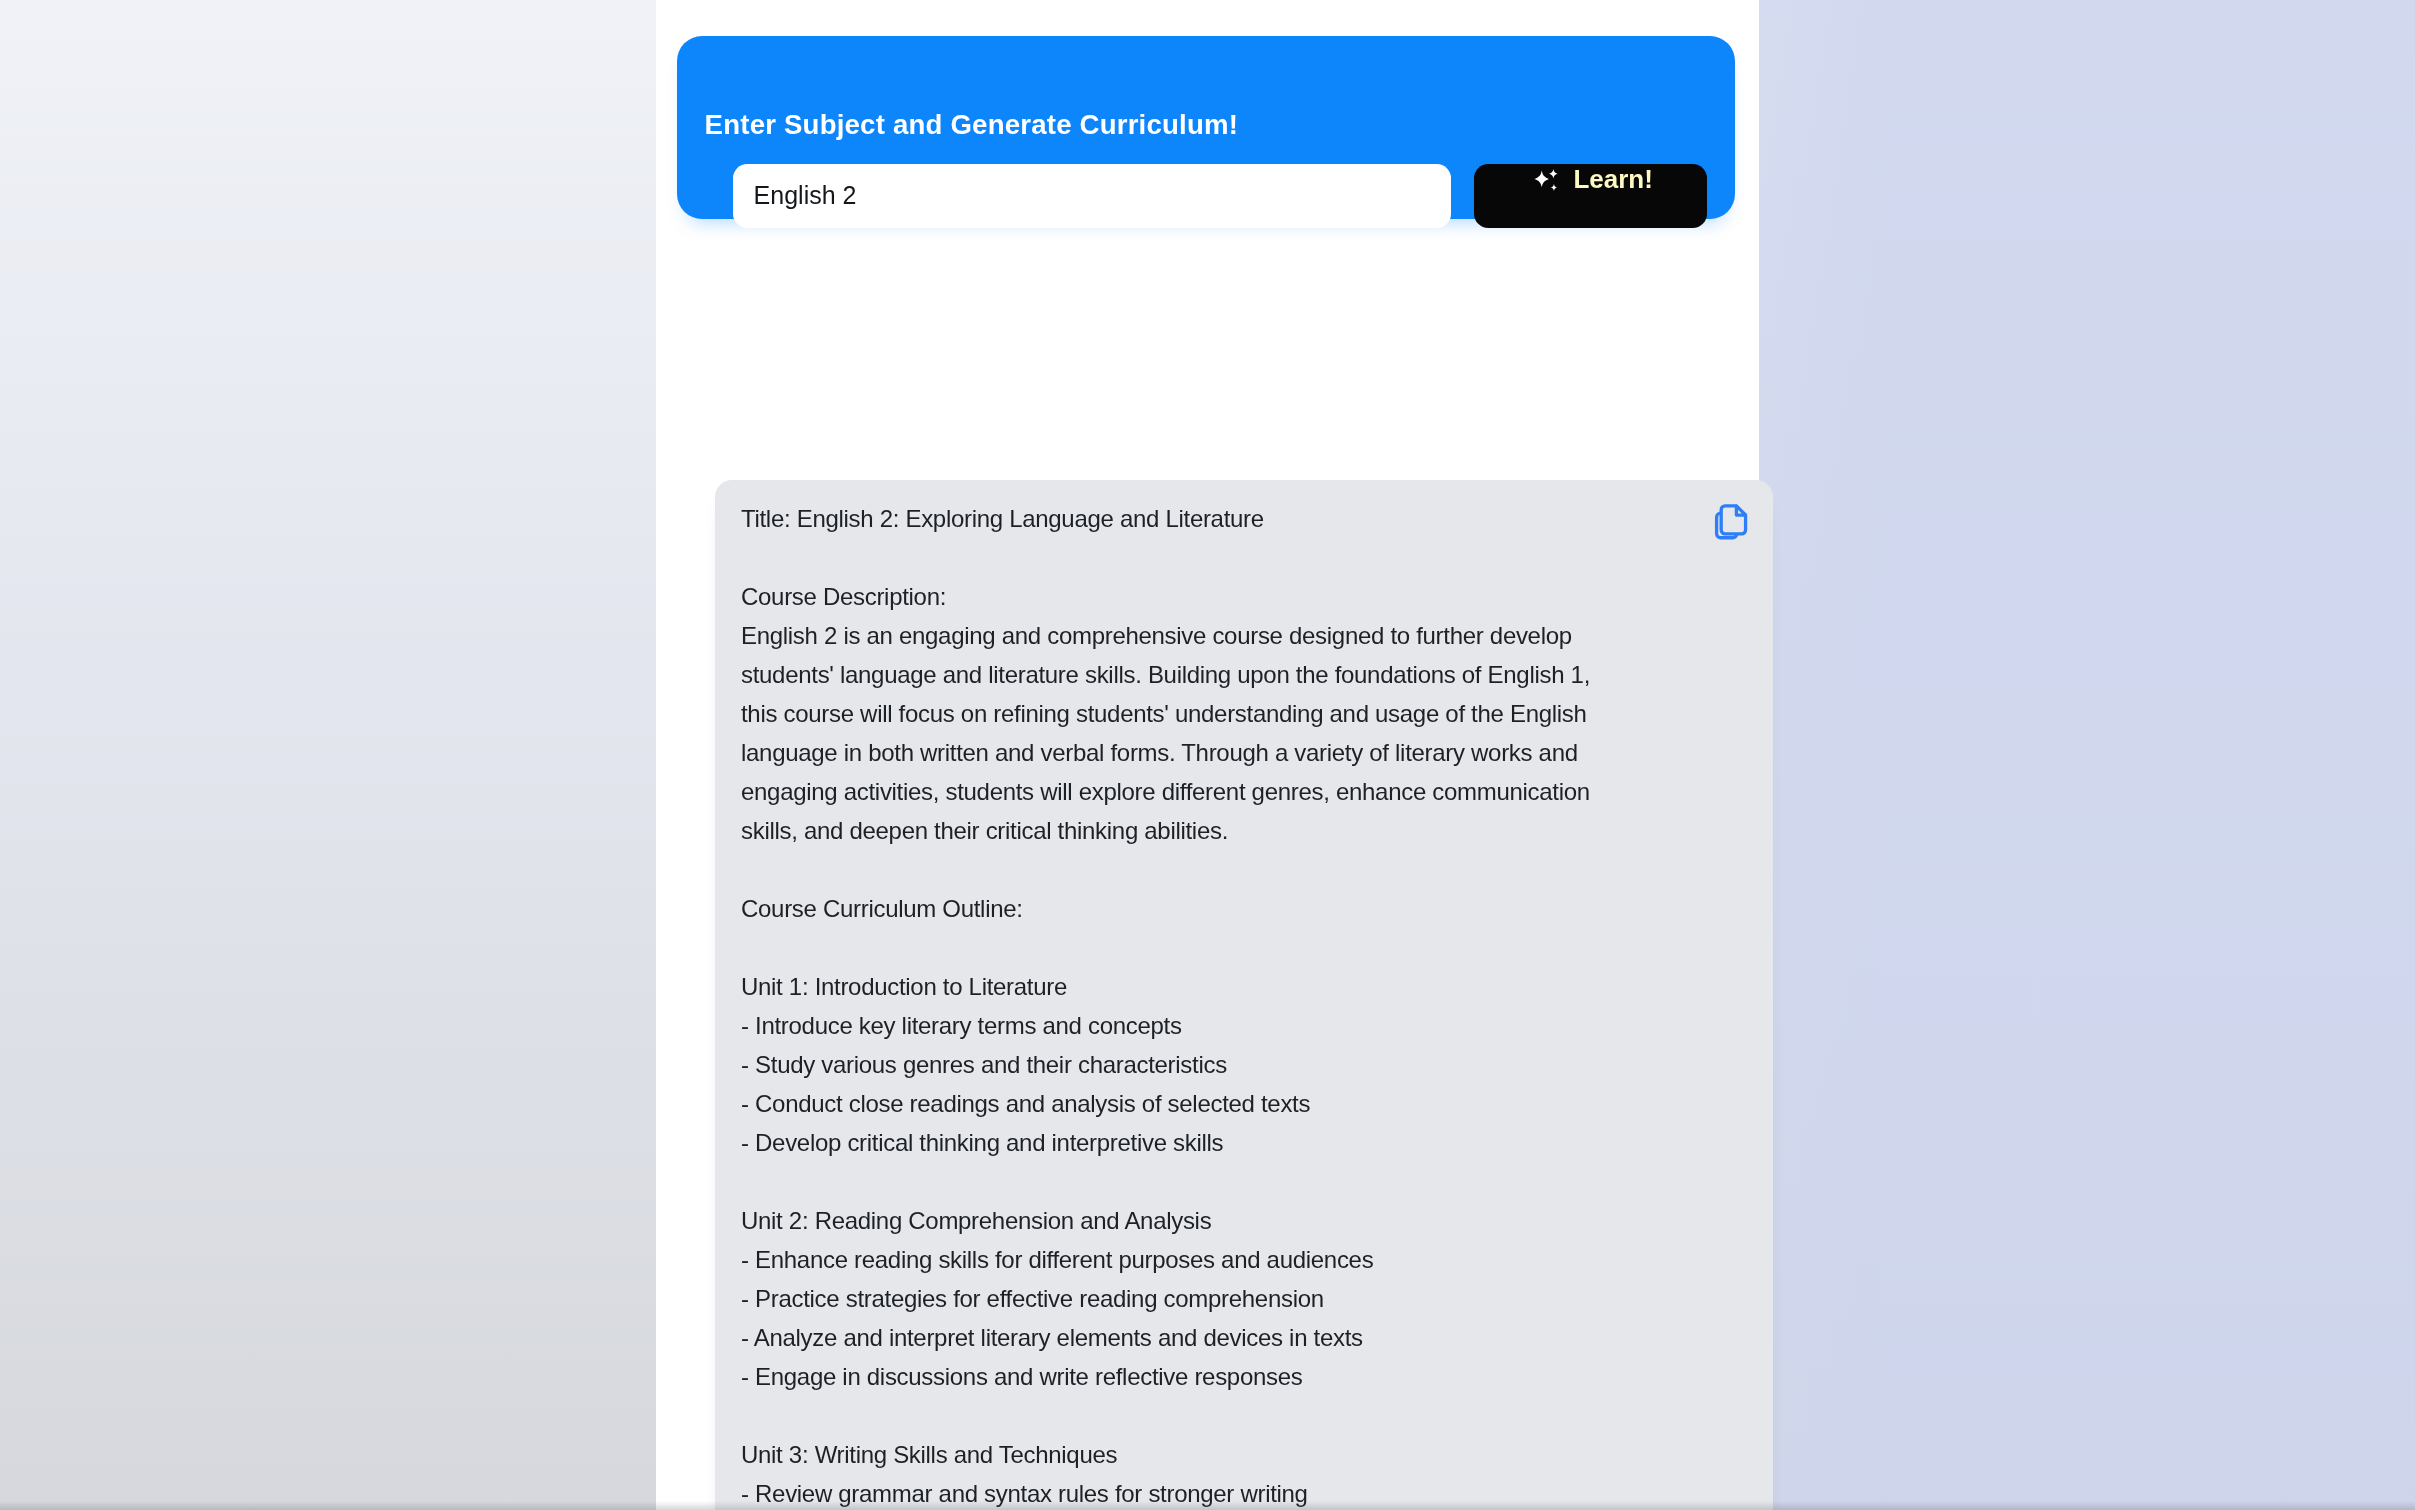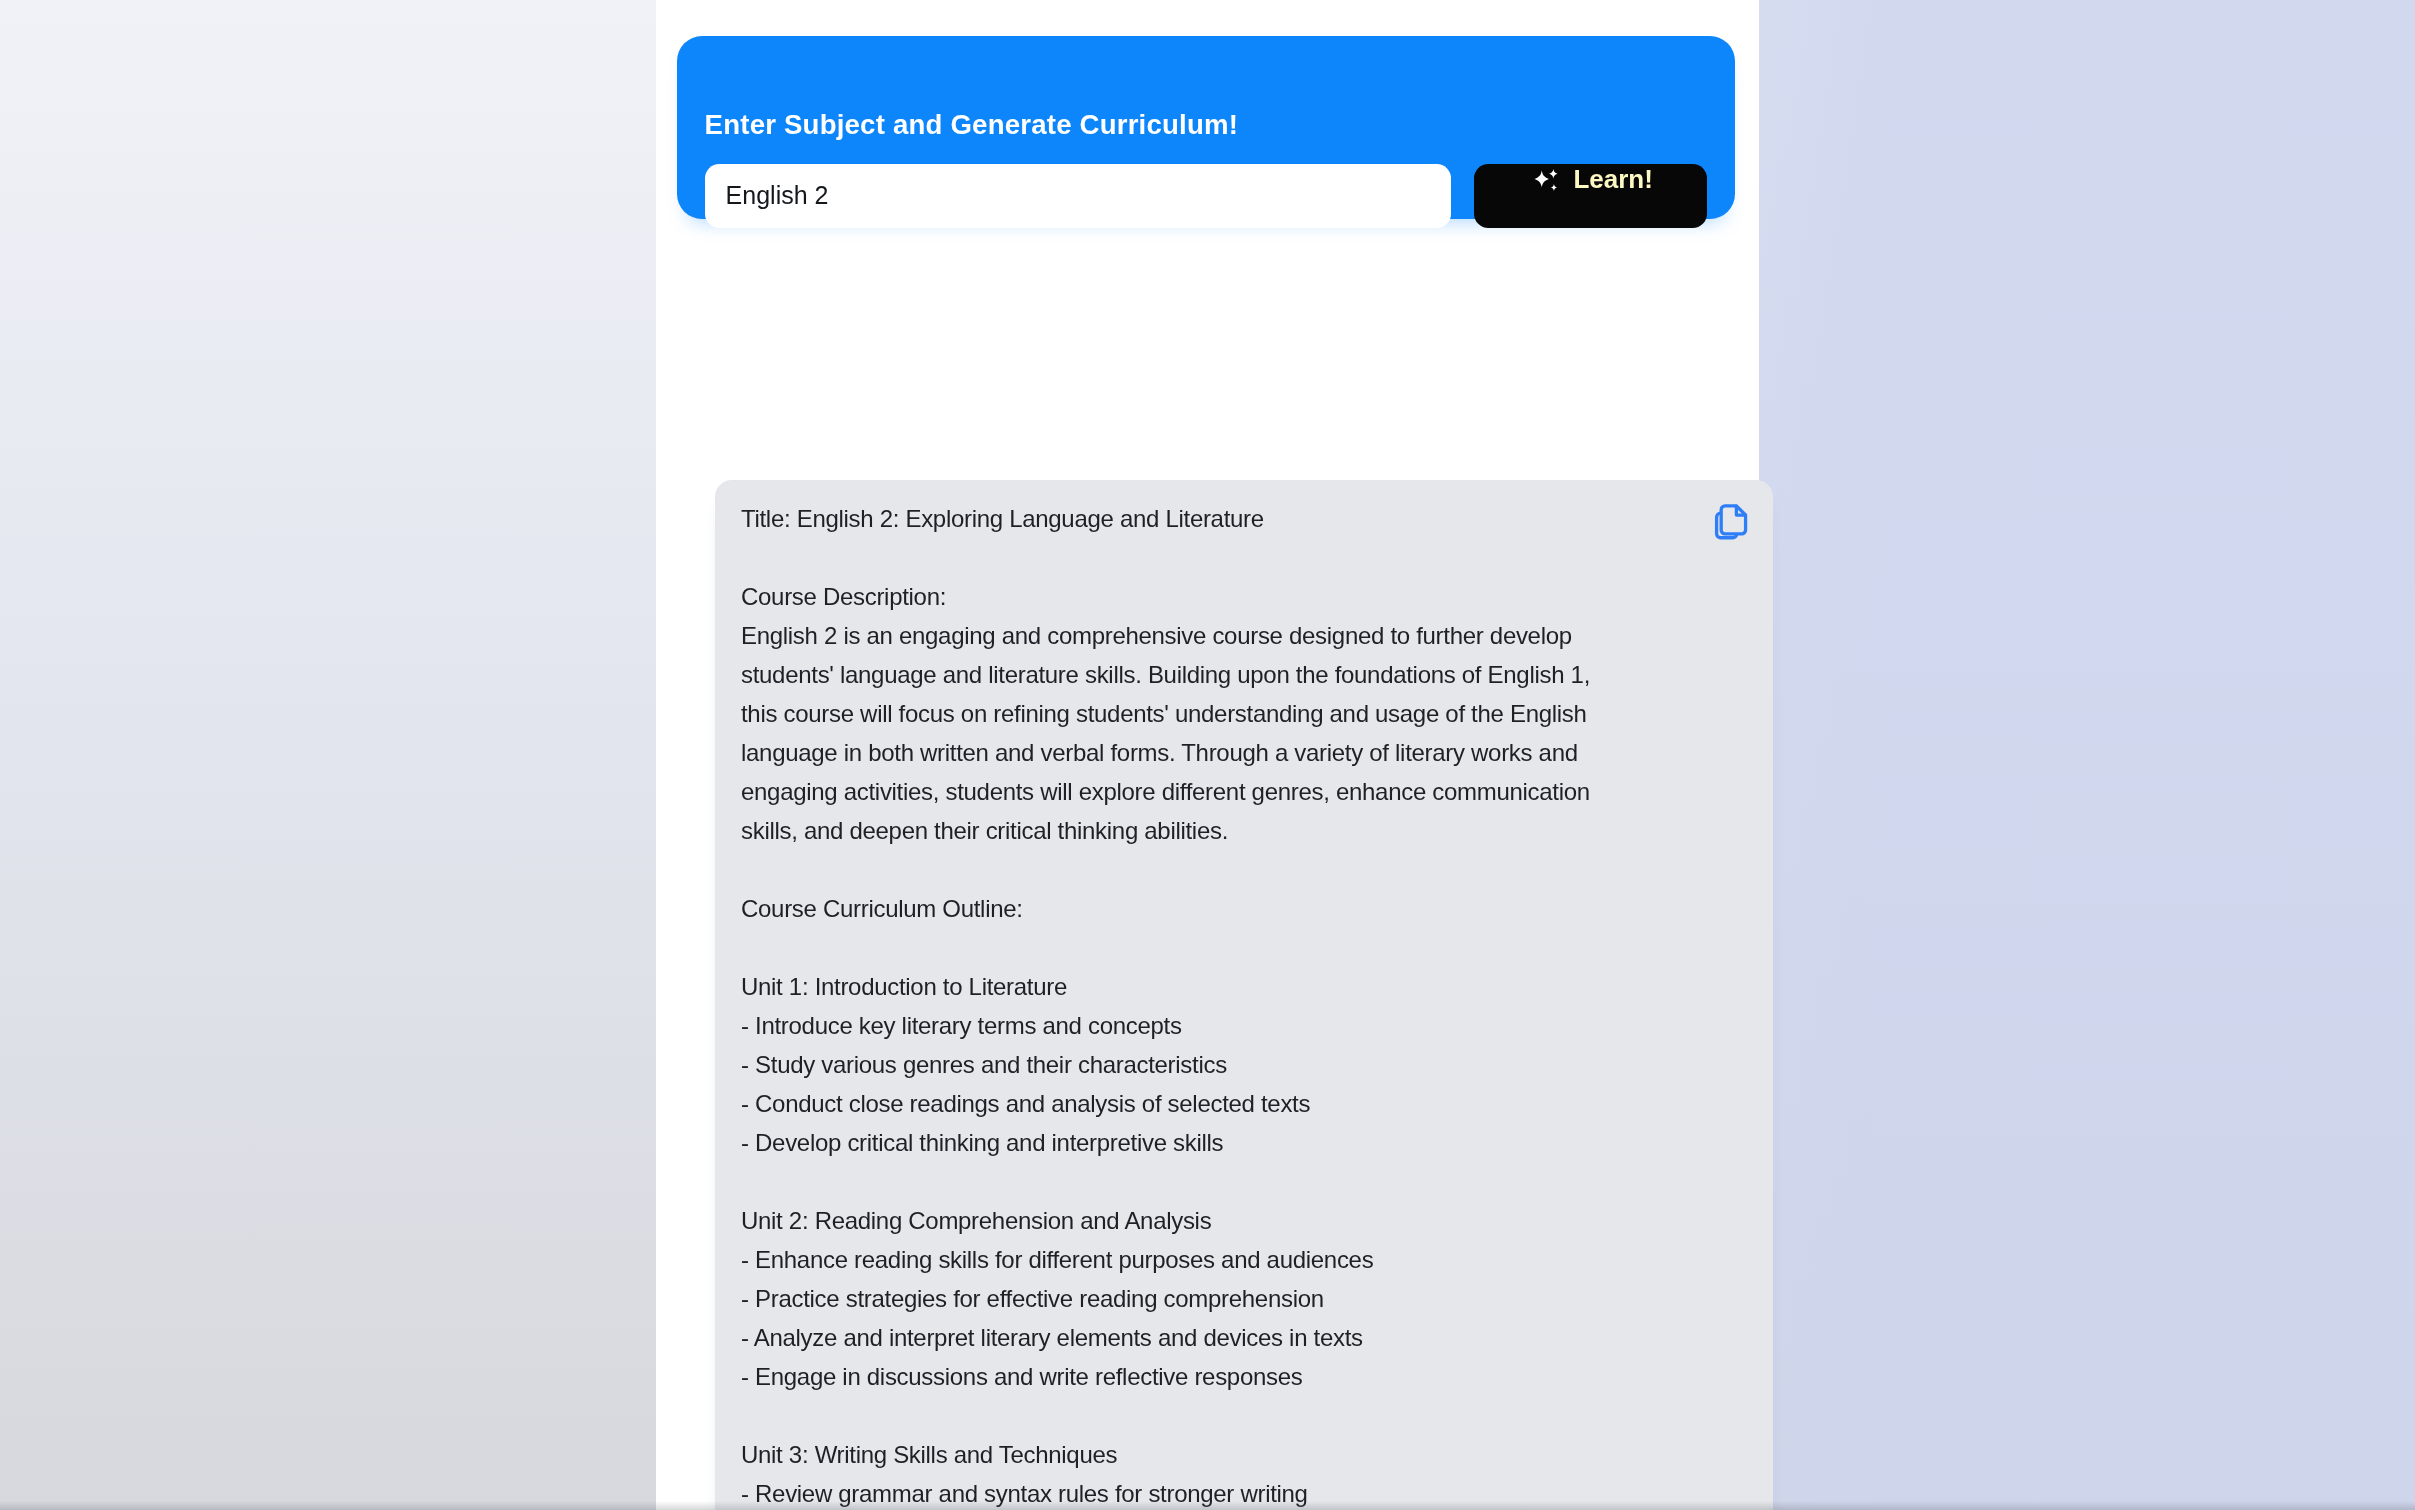--- a/index.html
+++ b/index.html
@@ -58,20 +58,21 @@
     font-weight: bold;
     letter-spacing: 0.2px;
     margin-top: 43px;
   }
 
   .hero-row {
     margin-top: 22px;
     display: flex;
     gap: 23px;
     align-items: stretch;
+    margin-left: 28px;
   }
 
   .subject-input {
     flex: 1;
     height: 64px;
     border: none;
     outline: none;
     border-radius: 14.3px;
     background: #ffffff;
     padding: 0 21px;

